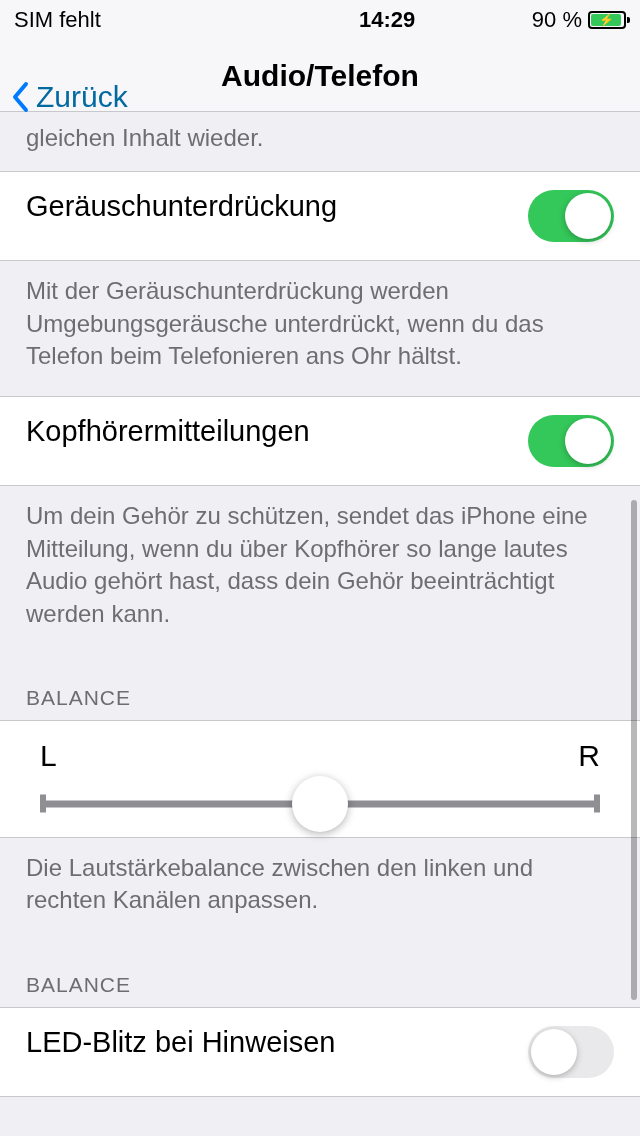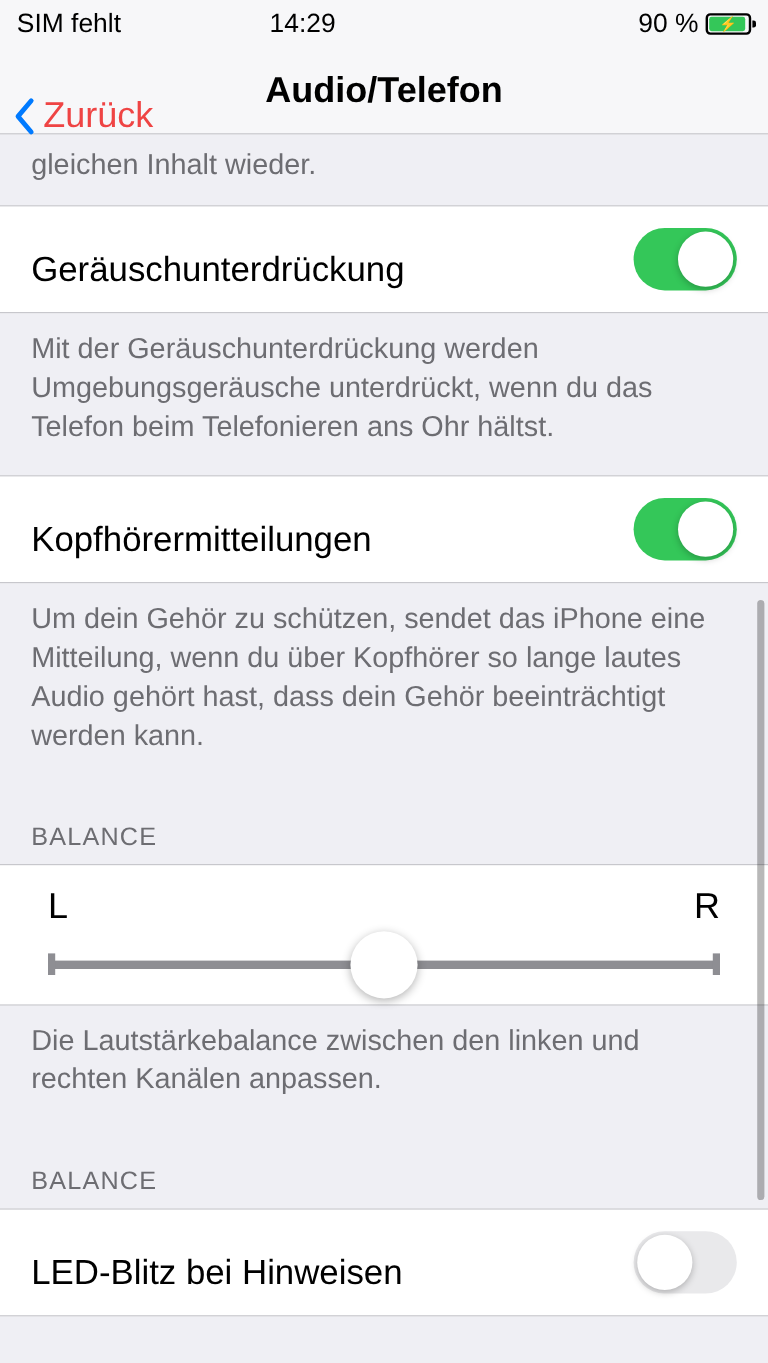--- a/index.html
+++ b/index.html
@@ -17,21 +17,21 @@
       align-items: center;
       justify-content: space-between;
       padding: 0 14px;
       font-size: 22px;
       font-weight: 500;
       background: #f7f7f9;
       color: #000;
       gap: 20px;
     }
     .status-left { flex: 1; text-align: left; }
-    .status-center { flex: 1; text-align: left; font-weight: 400; }
+    .status-center { flex: 1; text-align: right; font-weight: 700; }
     .status-right { flex: 1; text-align: right; display: flex; align-items: center; justify-content: flex-end; gap: 6px; }
     .battery-icon {
       display: inline-block;
       width: 38px;
       height: 18px;
       border: 2px solid #000;
       border-radius: 4px;
       position: relative;
     }
     .battery-icon::after {
@@ -66,21 +66,21 @@
       height: 72px;
       display: flex;
       align-items: center;
       background: #f7f7f9;
       border-bottom: 1px solid #c7c7cc;
       position: relative;
     }
     .back-button {
       display: flex;
       align-items: center;
-      color: #ef4444;
+      color: #0369a1;
       font-size: 30px;
       padding-left: 10px;
       gap: 4px;
       margin-top: 43px;
     }
     .chevron-left {
       width: 22px;
       height: 36px;
       display: flex;
       align-items: center;
@@ -104,21 +104,21 @@
       font-size: 24px;
       color: #6d6d72;
       line-height: 1.3;
     }
     .row {
       background: #fff;
       border-top: 1px solid #c7c7cc;
       border-bottom: 1px solid #c7c7cc;
       padding: 18px 26px;
       display: flex;
-      align-items: flex-end;
+      align-items: flex-start;
       justify-content: space-between;
     }
     .row-label {
       font-size: 29px;
       color: #000;
     }
     .toggle {
       width: 86px;
       height: 52px;
       border-radius: 26px;

